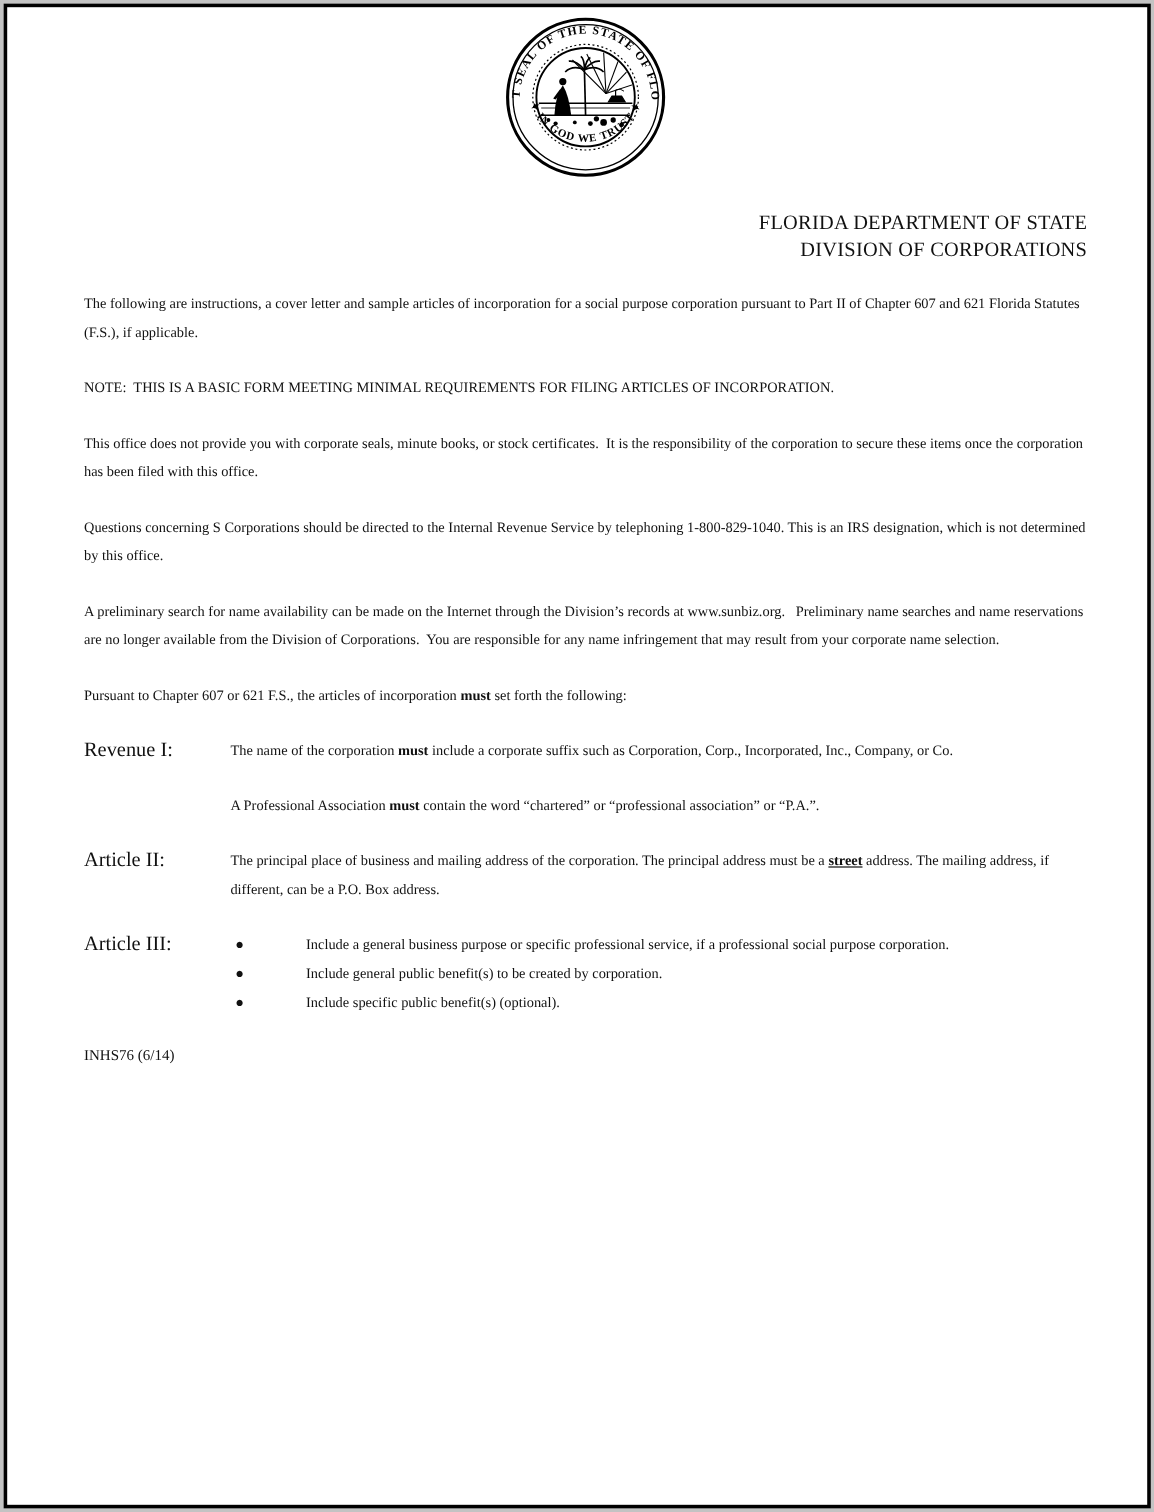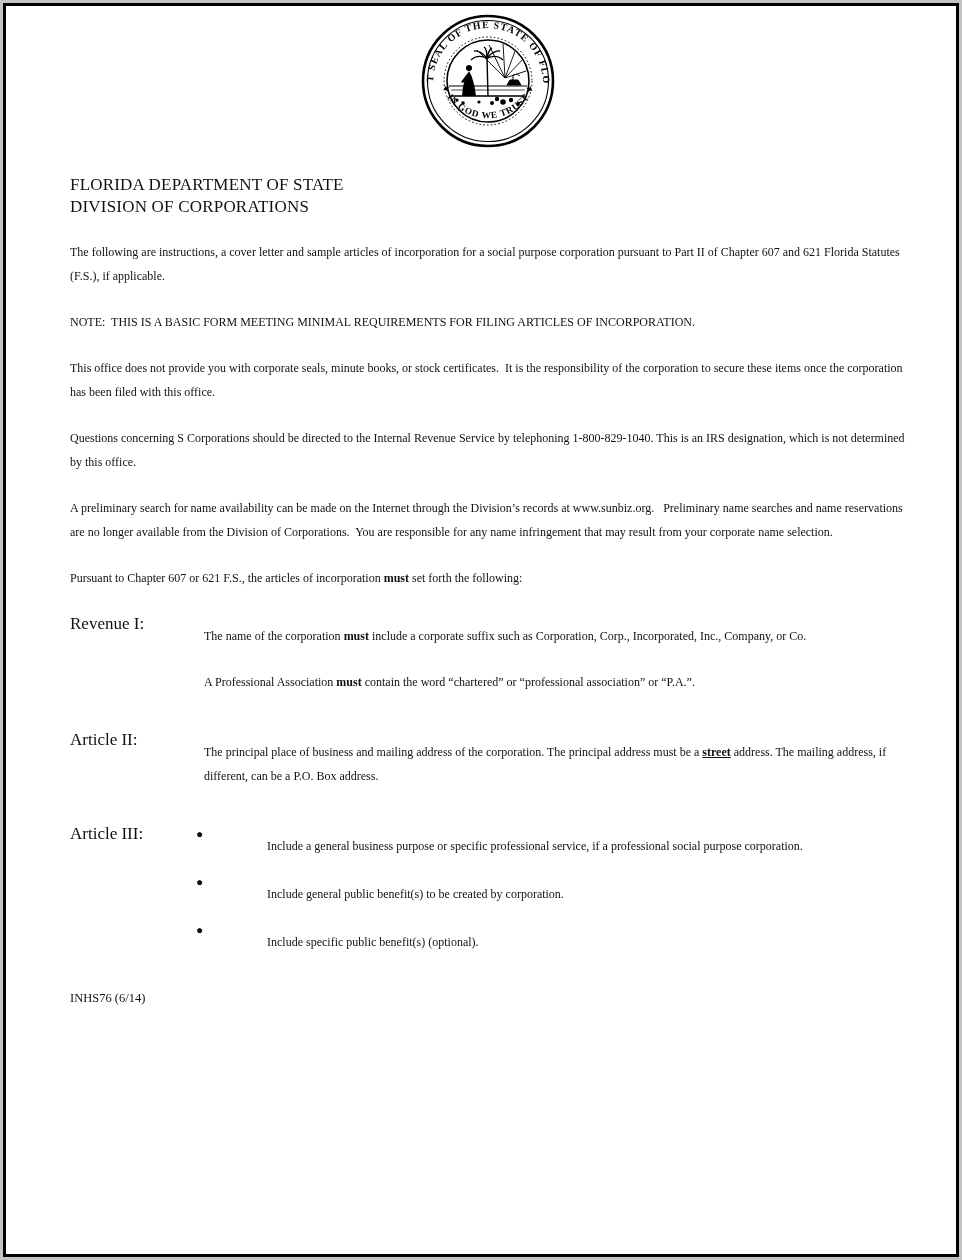--- a/index.html
+++ b/index.html
@@ -10,39 +10,39 @@
   .page{
     width:100%;height:100%;box-sizing:border-box;
     border:3px solid #000;background:#fff;
     padding:4px 50px 0 64px;
     font-family:"Liberation Serif","DejaVu Serif",serif;
     color:#111;overflow:hidden;
   }
   .seal-wrap{text-align:center;margin-top:4px;}
   .seal-wrap svg{display:inline-block;}
   .dept{
-    text-align:left;font-size:17px;line-height:22px;
+    text-align:right;font-size:17px;line-height:22px;
     margin-top:22px;letter-spacing:0.2px;
   }
   .doc-title{
     text-align:center;font-weight:bold;font-size:18.5px;
     margin:32px 0 0;letter-spacing:0.2px;line-height:24px;
   }
   .ptext{
     font-size:12px;line-height:24px;margin:22px 0 0;
     white-space:pre-wrap;
   }
   .bold{font-weight:normal;}
   b.u{text-decoration:underline;text-align:center;}
   .article{
     display:grid;grid-template-columns:122px 1fr;
     margin-top:22px;align-items:start;
   }
   .alabel{font-size:17px;line-height:24px;}
-  .abody .ptext{margin:12px;}
+  .abody .ptext{margin:0;}
   .abody .ptext + .ptext{margin-top:22px;}
   .bullet-row{
     display:grid;grid-template-columns:63px 1fr;align-items:start;
   }
   .bullet-glyph{
     font-size:12px;line-height:24px;padding-left:4px;
   }
   .footer{
     font-size:12.5px;margin-top:24px;line-height:16px;
   }

